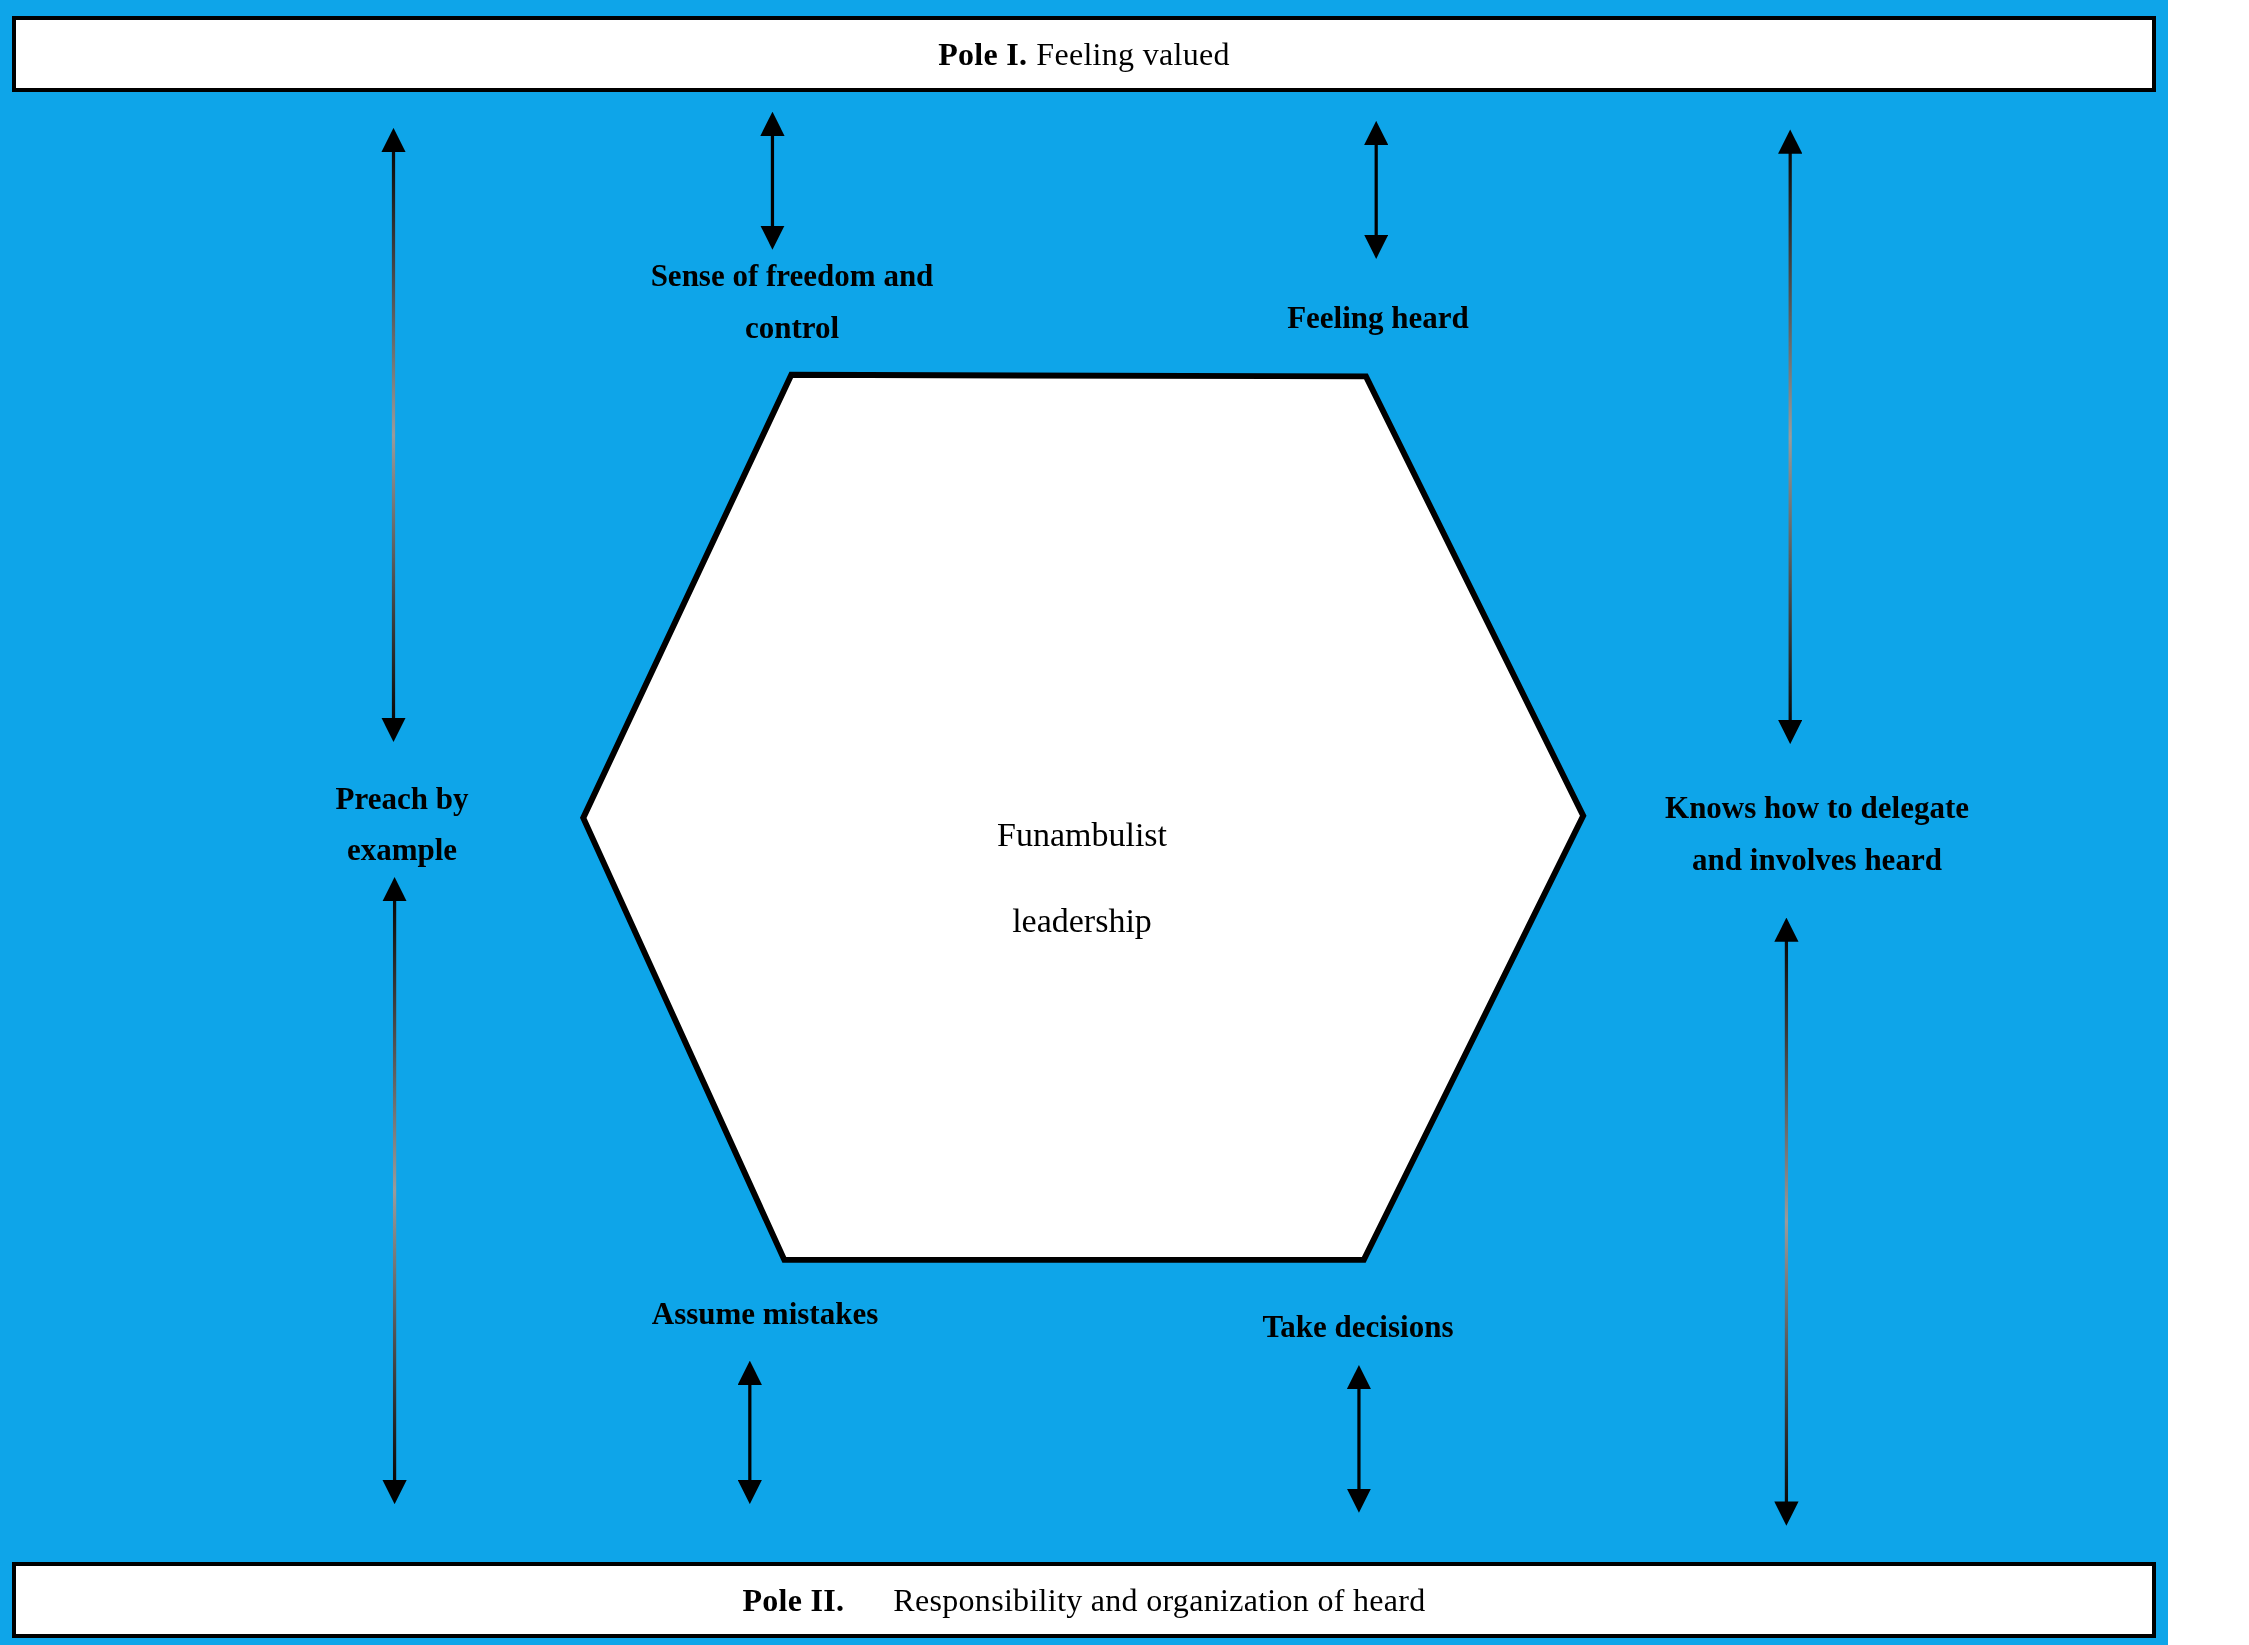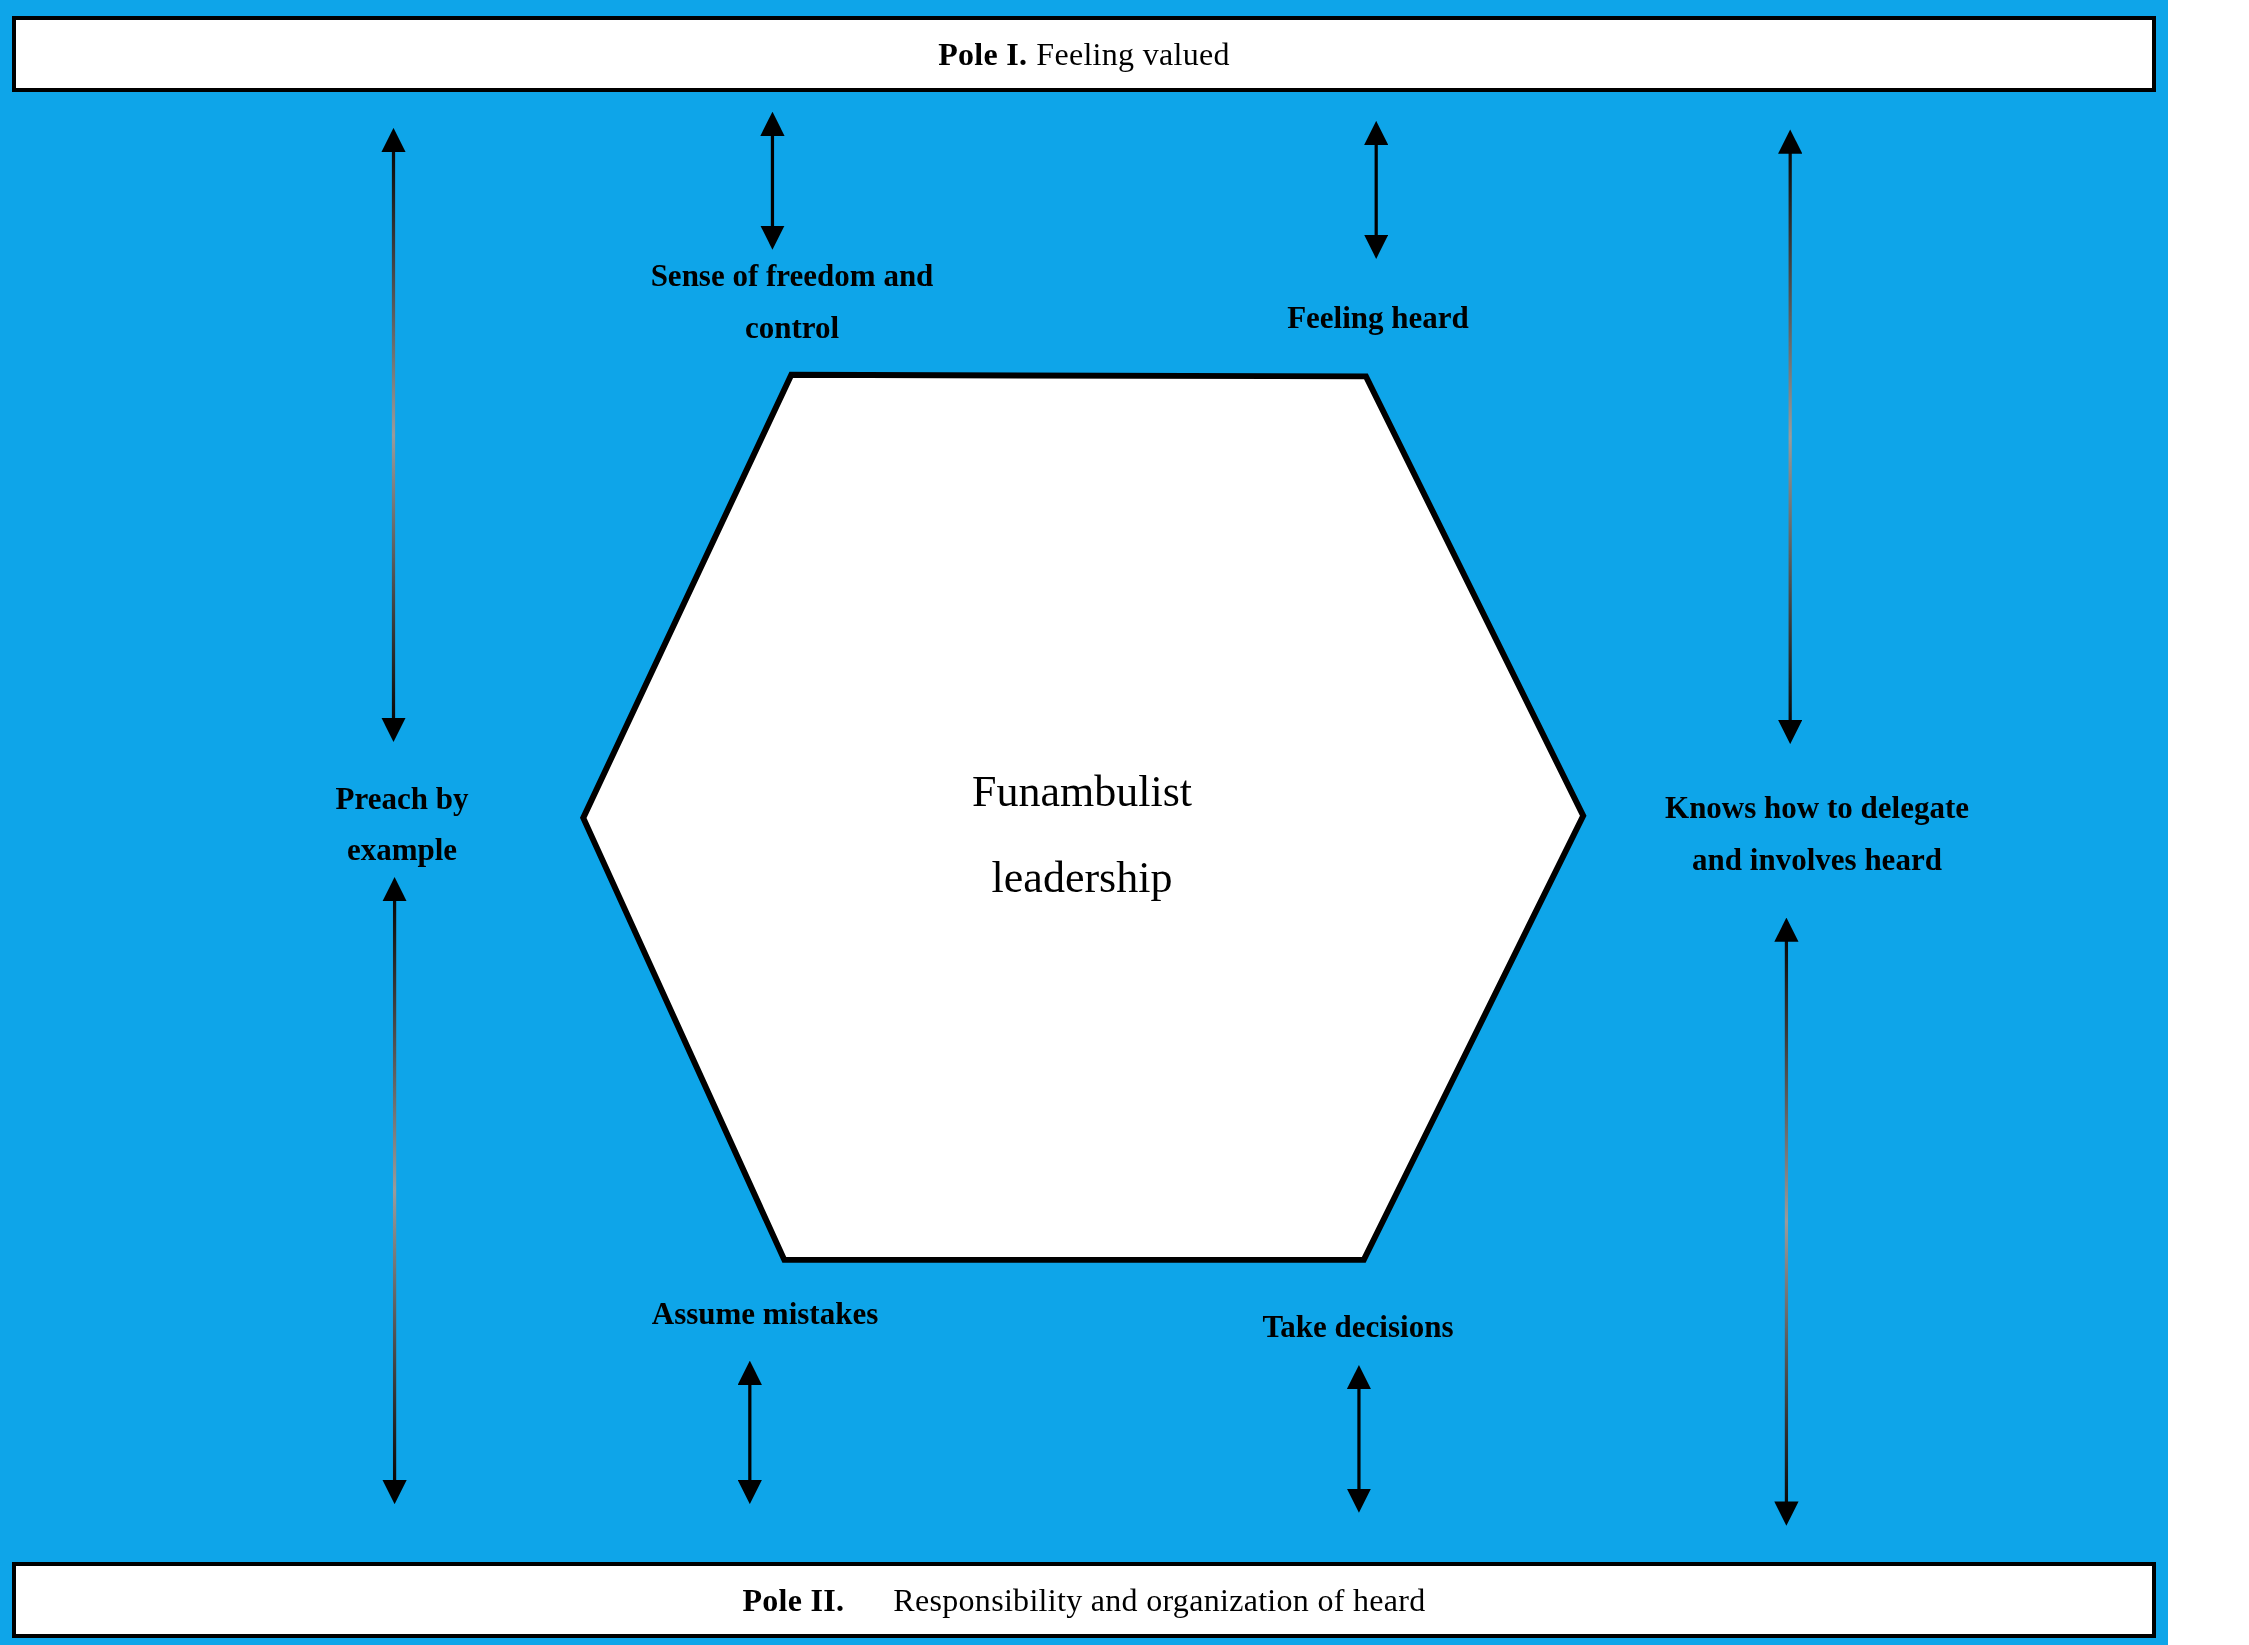--- a/index.html
+++ b/index.html
@@ -48,24 +48,25 @@
     font-weight: bold;
     font-size: 31px;
     white-space: nowrap;
     text-align: center;
     line-height: 1;
   }
   .hex-lbl {
     position: absolute;
     transform: translateX(-50%);
     font-weight: normal;
-    font-size: 44px;
+    font-size: 34px;
     white-space: nowrap;
     text-align: center;
     line-height: 1;
+    margin-top: 48px;
   }
 </style>
 </head>
 <body>
 
 <div class="canvas">
 
   <div class="pole-bar" id="pole1">
     <span class="bold">Pole I.</span>
     <span class="rest">Feeling valued</span>

